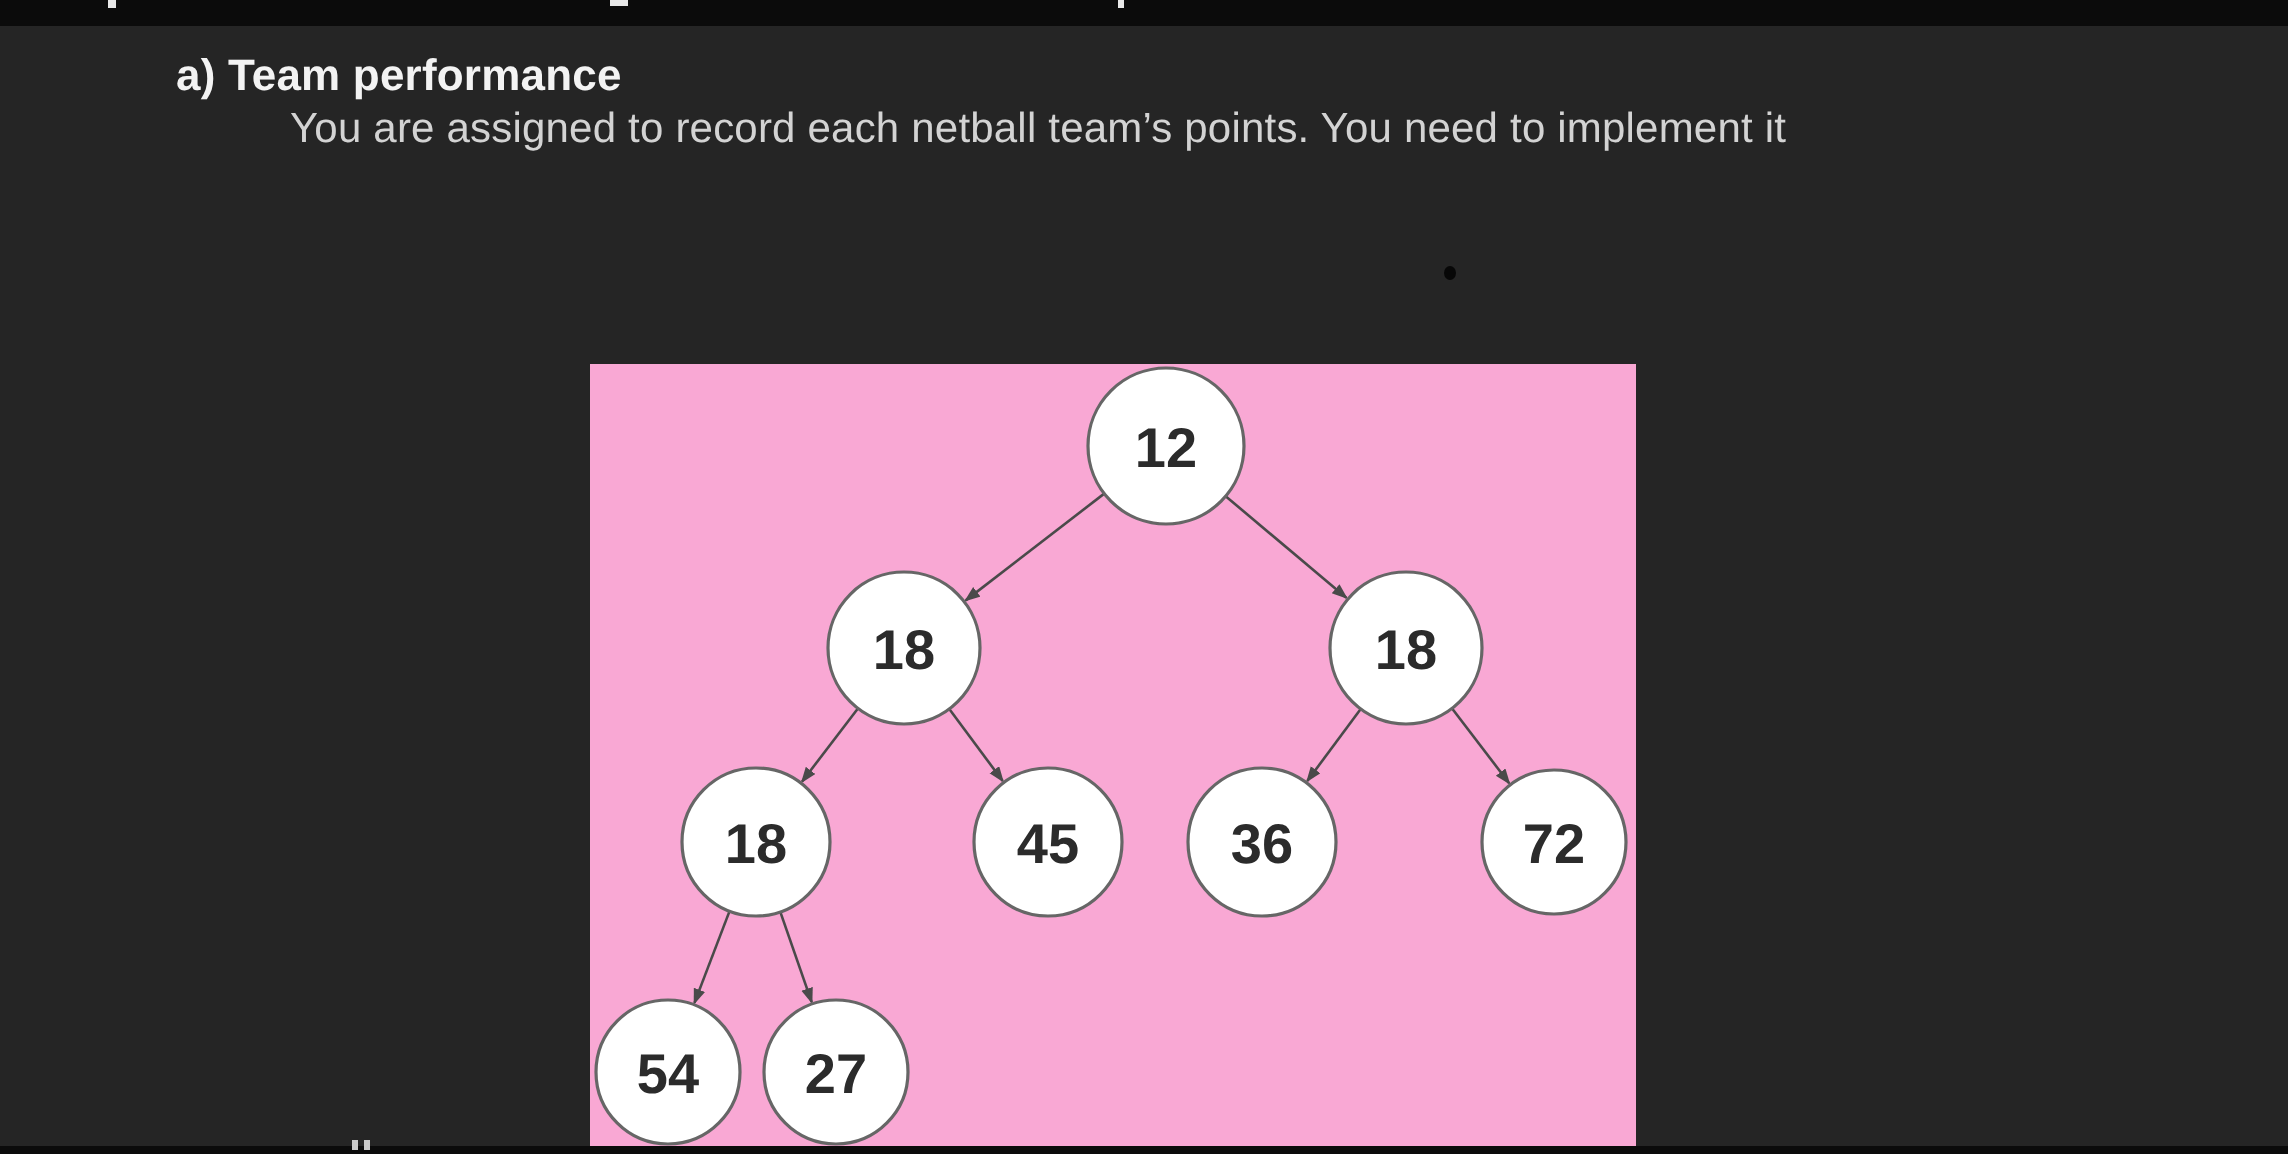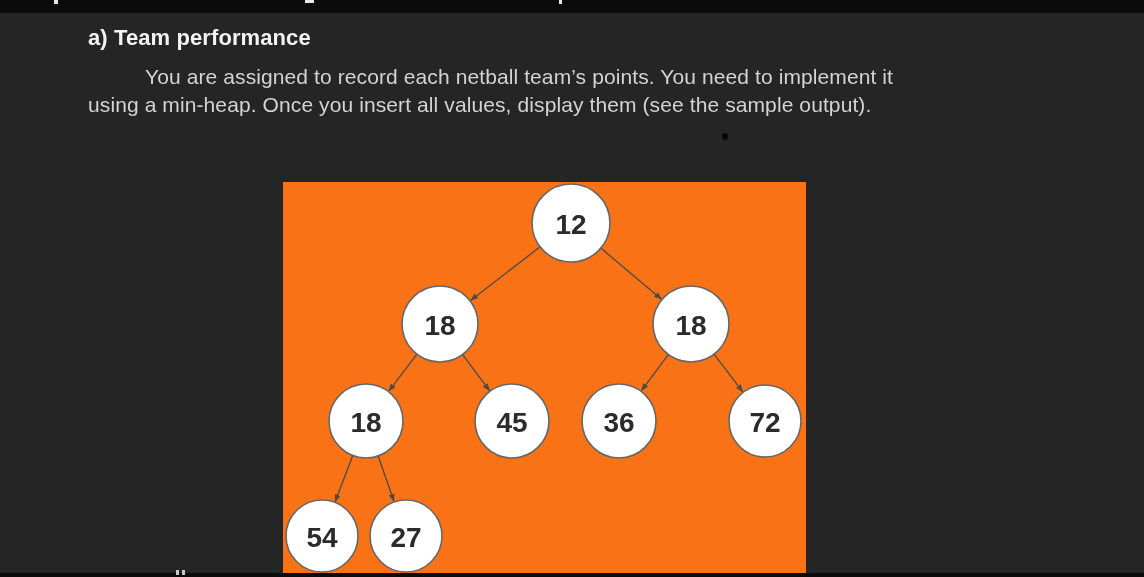--- a/index.html
+++ b/index.html
@@ -16,47 +16,46 @@
   .bfrag{position:absolute;background:#c9c9c9;}
   .bfrag.b1{left:176px;top:-3px;width:3px;height:5px;}
   .bfrag.b2{left:182px;top:-3px;width:3px;height:5px;}
 
   
   .heading{position:absolute;left:88px;top:26px;margin:0;font-size:22px;line-height:24px;
            font-weight:700;color:#f3f3f3;white-space:nowrap;letter-spacing:0.1px;}
   .para{position:absolute;left:88px;top:51px;width:940px;color:#d3d3d3;font-size:21px;
         line-height:28px;letter-spacing:0.1px;}
   .para .line{white-space:nowrap;}
-  .para .indent{padding-left:57px;margin-top:12px;}
+  .para .indent{padding-left:57px;}
 
   .cursor-dot{position:absolute;left:722px;top:133px;width:6px;height:7px;
               background:#070707;border-radius:50%;}
 
   
-  .diagram{position:absolute;left:283px;top:182px;width:523px;height:391px;background:#f97316;}
+  .diagram{position:absolute;left:295px;top:182px;width:523px;height:391px;background:#f9a8d4;}
   .diagram svg{display:block;}
   .node-label{font-family:"Liberation Sans","DejaVu Sans",sans-serif;font-size:28px;
               font-weight:600;}
 </style>
 </head>
 <body>
 
 <div class="screen">
 
   <div class="top-bar">
     <div class="frag f1"></div>
     <div class="frag f2"></div>
     <div class="frag f3"></div>
   </div>
 
   <h1 class="heading">a) Team performance</h1>
 
   <div class="para">
     <div class="line indent">You are assigned to record each netball team’s points. You need to implement it</div>
-    <div class="line">using a min-heap. Once you insert all values, display them (see the sample output).</div>
   </div>
 
   <div class="cursor-dot"></div>
 
   <div class="diagram">
     <svg width="523" height="391" viewBox="0 0 523 391">
       <defs>
         <marker id="arw" markerWidth="9" markerHeight="8" refX="7" refY="3" orient="auto" markerUnits="userSpaceOnUse">
           <path d="M0,0 L8,3 L0,6 Z" fill="#4a4a4a"></path>
         </marker>

